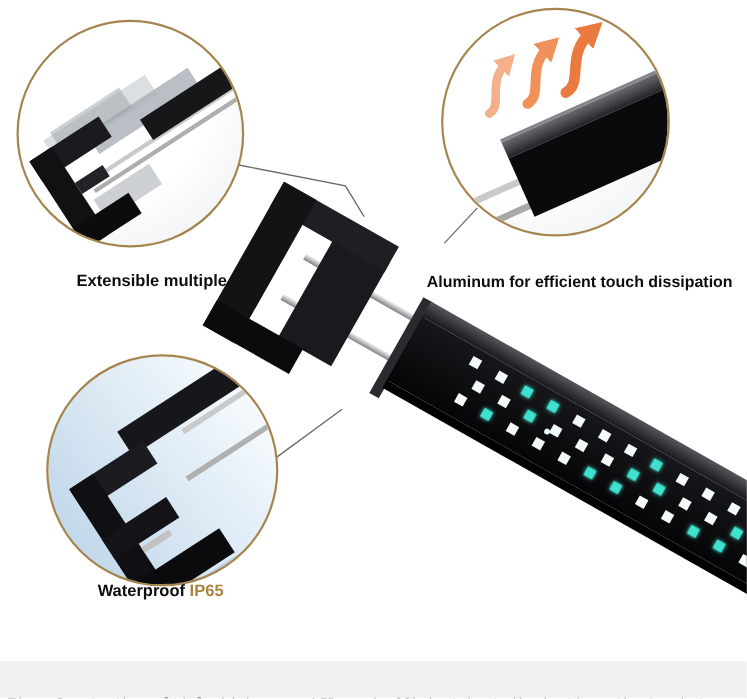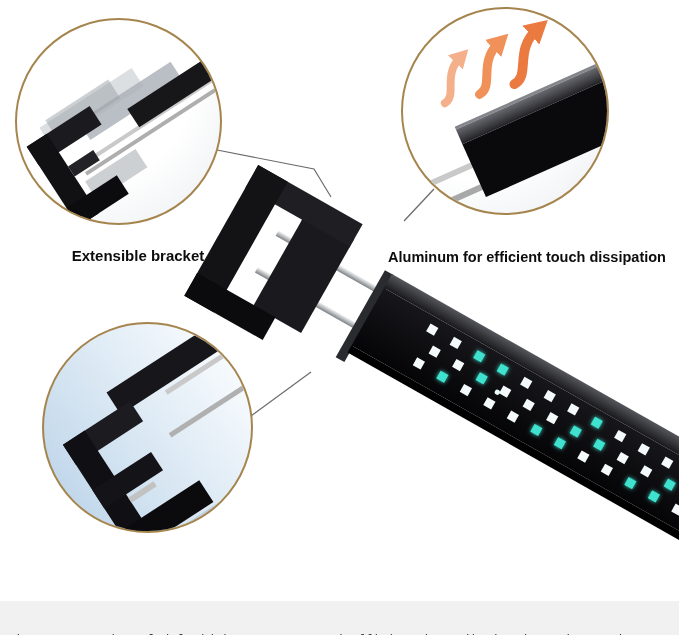--- a/index.html
+++ b/index.html
@@ -182,21 +182,22 @@
           <rect x="-85" y="-40" width="80" height="24" fill="#1b1b20"></rect>
           <rect x="-85" y="-40" width="26" height="130" fill="#101014"></rect>
           <rect x="-85" y="14" width="70" height="22" fill="#131318"></rect>
           <rect x="-85" y="64" width="95" height="26" fill="#0b0b0e"></rect>
           <rect x="-59" y="40" width="30" height="6" style="fill:#c2c2c2"></rect>
         </g>
       </g>
     </svg>
   </div>
 
-  <div class="label" id="l1">Extensible bracket</div>
+  <div class="label" id="l1">Extensible multiple</div>
   <div class="label" id="l2">Aluminum for efficient touch dissipation</div>
+  <div class="label" id="l3"><span>Waterproof</span> <span class="badge">IP65</span></div>
 
   <div class="tips">
     <div>Tips: Due to the multiple high-power LEDs and efficient heat dissipation, the touch tem-</div>
     
   </div>
 
 </div>
 
 </body></html>

